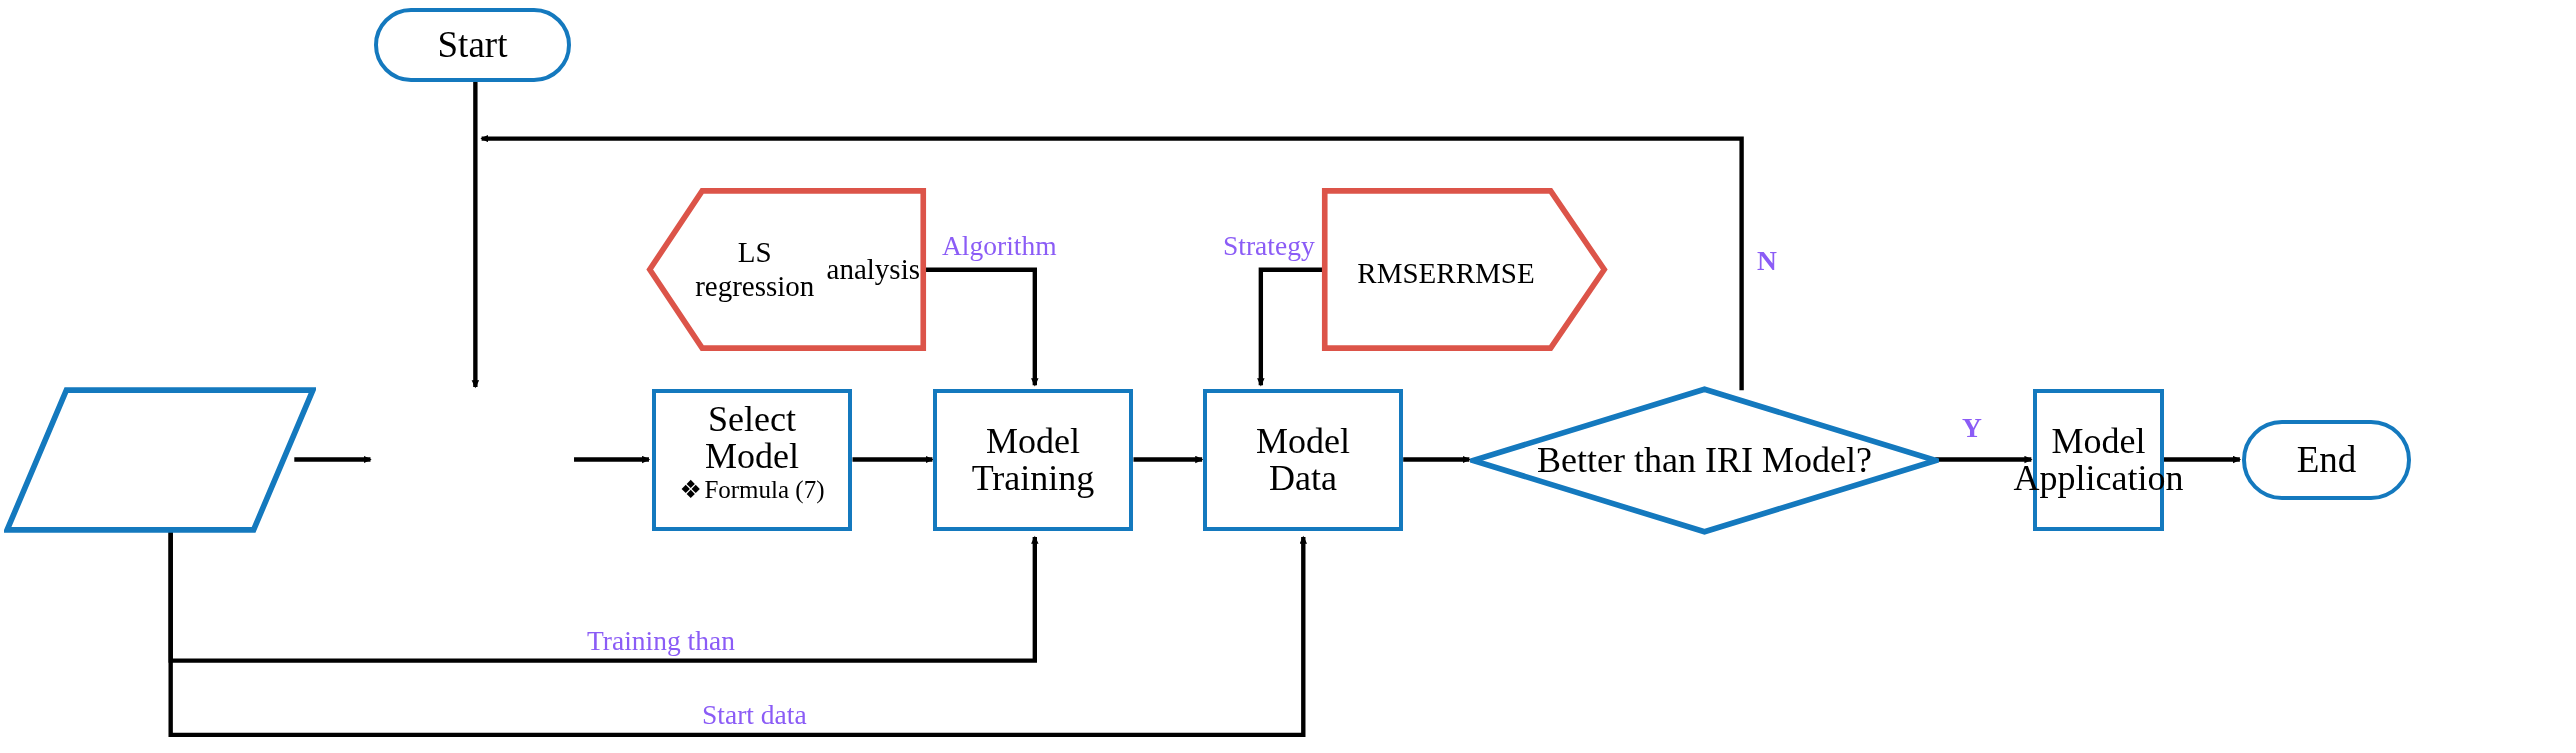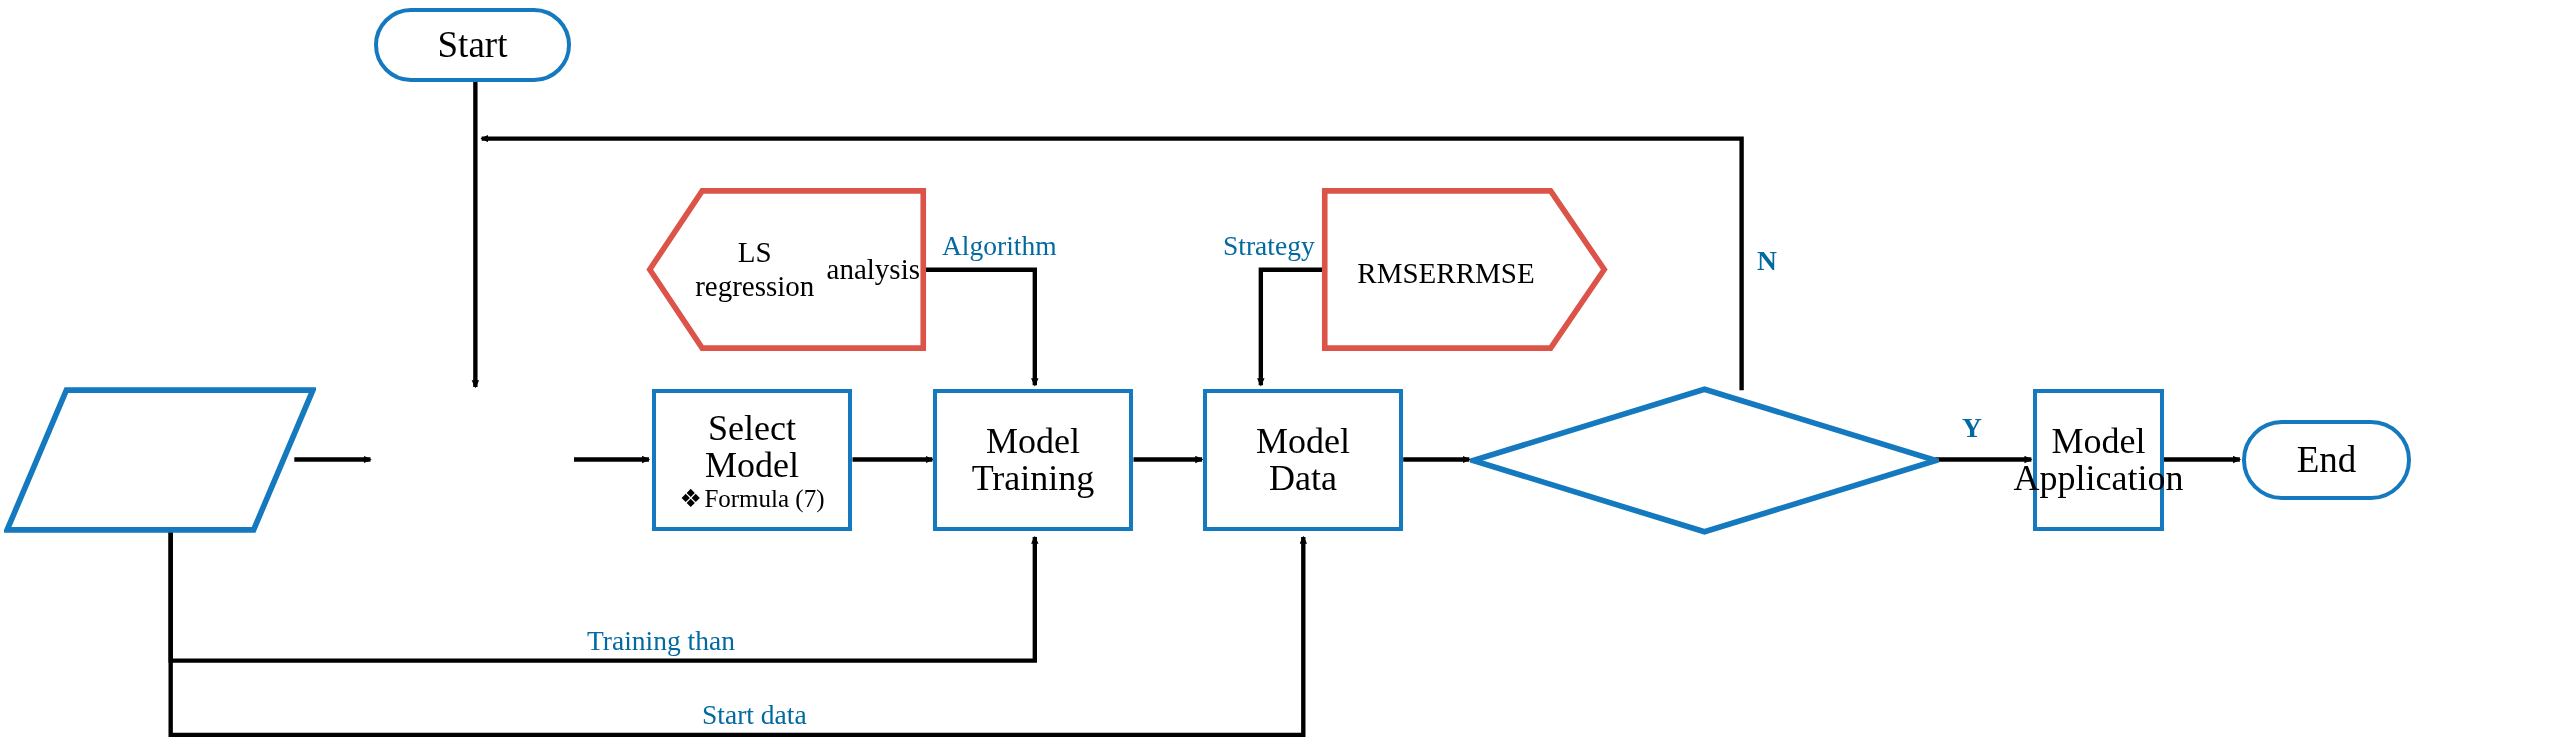--- a/index.html
+++ b/index.html
@@ -62,21 +62,21 @@
   .t-flag  { font-size: 27.5px; font-weight: bold; }
   .bullets {
     margin-top: 2.5px;
     text-align: left;
     align-self: center;
   }
   .bullet-row { white-space: nowrap; }
   .bullet-mark { margin-right: 2.5px; }
   .edge-label {
     position: absolute;
-    color: #0369a1;
+    color: #8b5cf6;
     white-space: nowrap;
   }
 </style>
 </head>
 <body>
 
 <div id="stage">
 
   <svg id="wires" viewBox="0 0 4123 1206">
     <defs>
@@ -116,21 +116,21 @@
     <span class="t-big">Start</span>
   </div>
 
   <div class="para-wrap" style="left:3.7px; top:387px; width:312px; height:146px;">
     <svg width="312" height="146" viewBox="0 0 500 234">
       <polygon points="100,5 495,5 400,229 5,229" fill="#ffffff" stroke="#1479be" stroke-width="9"></polygon>
     </svg>
   </div>
 
 
-  <div class="node rect" style="left:652px; top:389px; width:200px; height:142px; justify-content:flex-start; padding-top:17px;">
+  <div class="node rect" style="left:652px; top:389px; width:200px; height:142px; justify-content:flex-start; padding-top:8px;">
     <span class="t-main">Select</span>
     <span class="t-main">Model</span>
     <div class="bullets">
       <div class="bullet-row t-sub">
         <span class="bullet-mark">❖</span><span>Formula (7)</span>
       </div>
     </div>
   </div>
 
   <div class="node rect" style="left:933px; top:389px; width:200px; height:142px;">
@@ -140,20 +140,23 @@
 
   <div class="node rect" style="left:1203px; top:389px; width:200px; height:142px;">
     <span class="t-main">Model</span>
     <span class="t-main">Data</span>
   </div>
 
   <div class="diamond-wrap" style="left:1470px; top:386px; width:469px; height:149px;">
     <svg width="469" height="149" viewBox="0 0 750 238">
       <polygon points="375,5 745,119 375,233 5,119" fill="#ffffff" stroke="#1479be" stroke-width="9"></polygon>
     </svg>
+    <div class="shape-label" style="left:44px; top:0; width:381px; height:149px;">
+      <span class="t-main">Better than IRI Model?</span>
+    </div>
   </div>
 
   <div class="node rect" style="left:2033px; top:389px; width:131px; height:142px;">
     <span class="t-main">Model</span>
     <span class="t-main">Application</span>
   </div>
 
   <div class="node term" style="left:2242px; top:420px; width:169px; height:80px;">
     <span class="t-big">End</span>
   </div>

